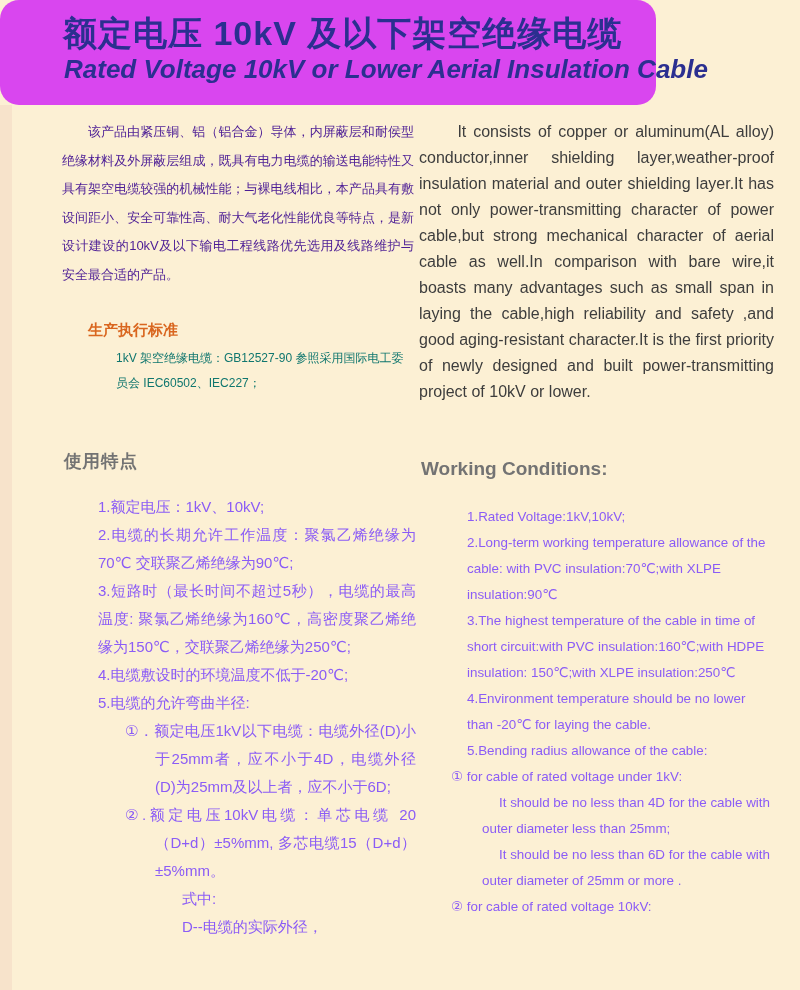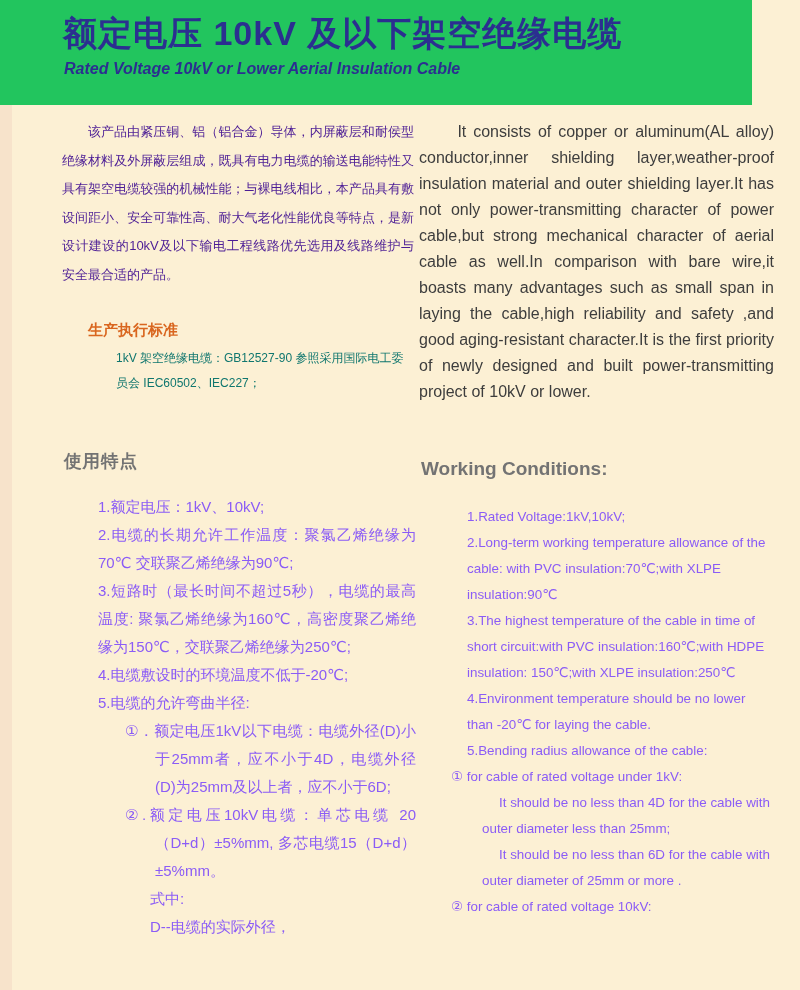--- a/index.html
+++ b/index.html
@@ -13,31 +13,32 @@
     width:800px;height:990px;
     background:#fcf0d4;
     overflow:hidden;
   }
   .left-strip{
     position:absolute;left:0;top:105px;width:12px;bottom:0;
     background:#f7e3cb;
   }
   
   .header{
-    position:absolute;left:0;top:0;width:752px;height:105px;
-    background:#22c55e;
+    position:absolute;left:0;top:0;width:656px;height:105px;
+    background:#d946ef;
+    border-radius:19px;
   }
   .title-zh{
     margin:0;padding:14px 0 0 63px;
     font-size:34px;line-height:38px;font-weight:bold;
     color:#2b2f90;letter-spacing:1px;white-space:nowrap;
   }
   .title-en{
     margin:0;padding:2px 4px 0 64px;
-    font-size:16px;line-height:30px;font-weight:bold;font-style:italic;
+    font-size:26px;line-height:30px;font-weight:bold;font-style:italic;
     color:#2b2f90;white-space:nowrap;
   }
   
   .cols{
     position:absolute;top:105px;left:0;width:800px;
     display:flex;
   }
   .col{box-sizing:border-box;}
   .col.zh{width:418px;padding:13px 4px 0 62px;}
   .col.en{width:382px;padding:14px 26px 0 1px;}
@@ -73,21 +74,21 @@
   .f-zh .feat-heading{font-size:17.5px;margin-left:2px;letter-spacing:1px;}
   .f-en .feat-heading{font-size:19px;margin-left:2px;}
   .feat-list{margin-top:20px;}
   .f-zh .feat-list{margin-left:36px;width:318px;}
   .f-en .feat-list{margin-left:48px;width:306px;margin-top:24px;}
   .li{color:#8b5cf6;}
   .f-zh .li{font-size:15px;line-height:28px;text-align:justify;}
   .f-en .li{font-size:13.4px;line-height:26px;}
   
   .f-zh .ind1{margin-left:57px;text-indent:-30px;}
-  .f-zh .ind2{margin-left:52px;}
+  .f-zh .ind2{margin-left:84px;}
   
   .f-en .circ{margin-left:-16px;}
   .f-en .sub{margin-left:15px;text-indent:17px;}
 </style>
 </head>
 <body>
 
 <div class="page">
   <div class="left-strip"></div>
 

